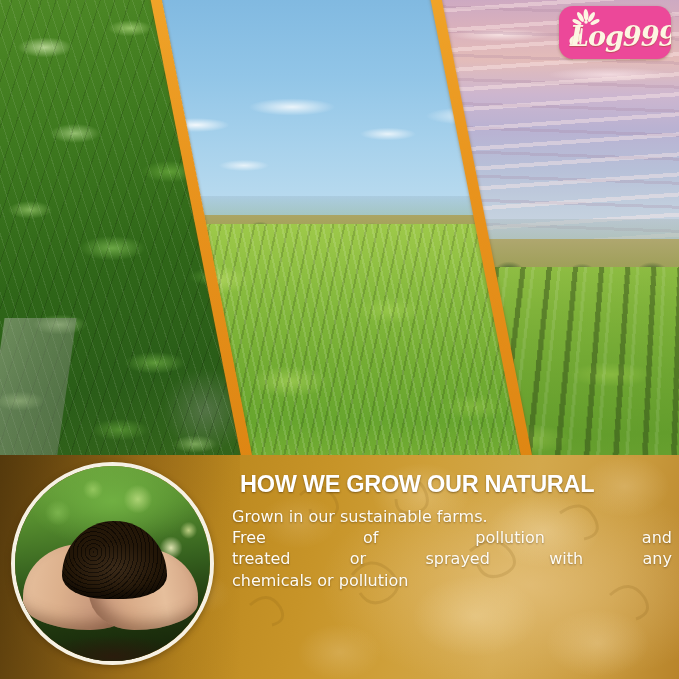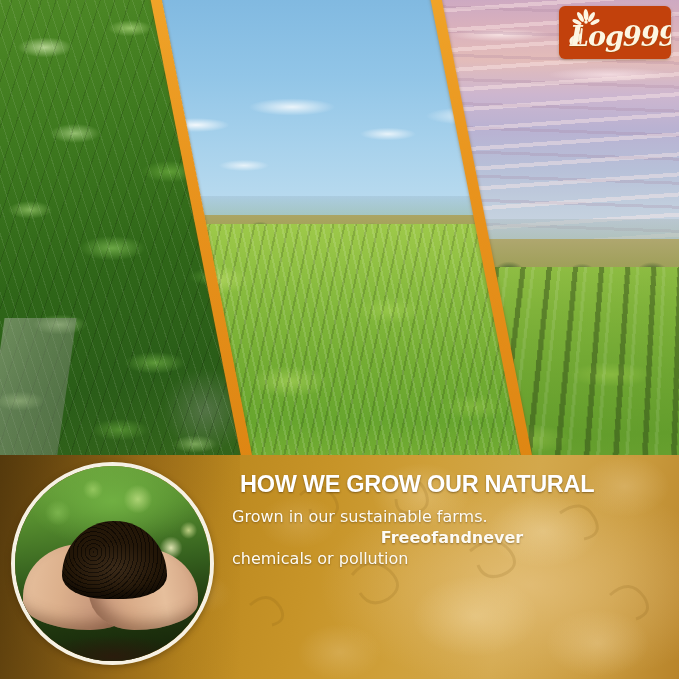--- a/index.html
+++ b/index.html
@@ -180,22 +180,22 @@
     box-shadow: 0 0 3px rgba(120,70,0,.45);
   }
   .divider-1 { left: 146px; transform: rotate(-11.2deg); transform-origin: top center; }
   .divider-2 { left: 426px; transform: rotate(-11.2deg); transform-origin: top center; }
 
   
   .logo-badge {
     position: absolute;
     left: 559px; top: 6px;
     width: 112px; height: 53px;
-    background: #c2410c;
-    border-radius: 6px;
+    background: #ec4899;
+    border-radius: 14px;
     box-shadow: 0 1px 3px rgba(90,60,0,.35);
     overflow: hidden;
   }
   .logo-flower {
     position: absolute;
     left: 12px; top: 3px;
     width: 30px; height: 26px;
   }
   .logo-text {
     position: absolute;
@@ -339,22 +339,21 @@
     line-height: 1.32;
     color: #fdfbf4;
     text-shadow: 0 1px 2px rgba(70,44,6,.45);
   }
   .body-copy .ln {
     display: block;
     white-space: nowrap;
   }
   .body-copy .just {
     display: flex;
-    justify-content: center;
-    font-weight: bold;
+    justify-content: space-between;
   }
 </style>
 </head>
 <body>
 
 <div class="canvas">
 
   <div class="photo-strip">
 
     <div class="panel panel-left">
@@ -422,21 +421,28 @@
 
     <div class="banner-text">
       <h2 class="headline">
         <span>HOW WE GROW OUR NATURAL</span><br>
       </h2>
       <div class="body-copy">
         <span class="ln">Grown in our sustainable farms.</span>
         <span class="ln just">
           <span>Free</span>
           <span>of</span>
+          <span>pollution</span>
           <span>and</span>
-          <span>never</span>
+        </span>
+        <span class="ln just">
+          <span>treated</span>
+          <span>or</span>
+          <span>sprayed</span>
+          <span>with</span>
+          <span>any</span>
         </span>
         <span class="ln">chemicals or pollution</span>
       </div>
     </div>
   </div>
 
 </div>
 
 </body></html>

